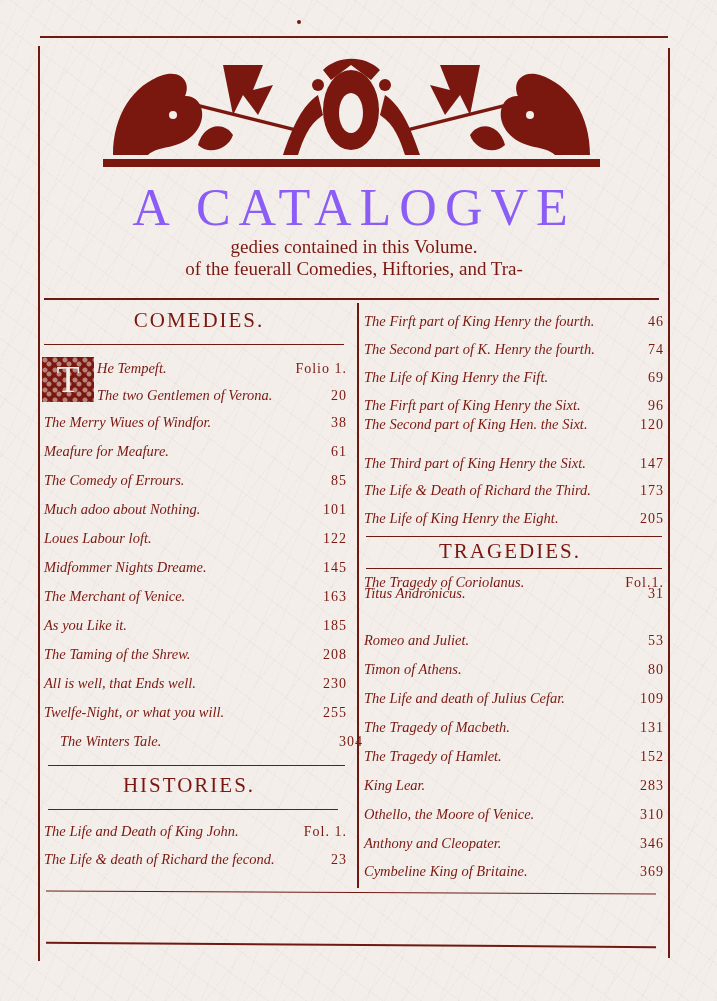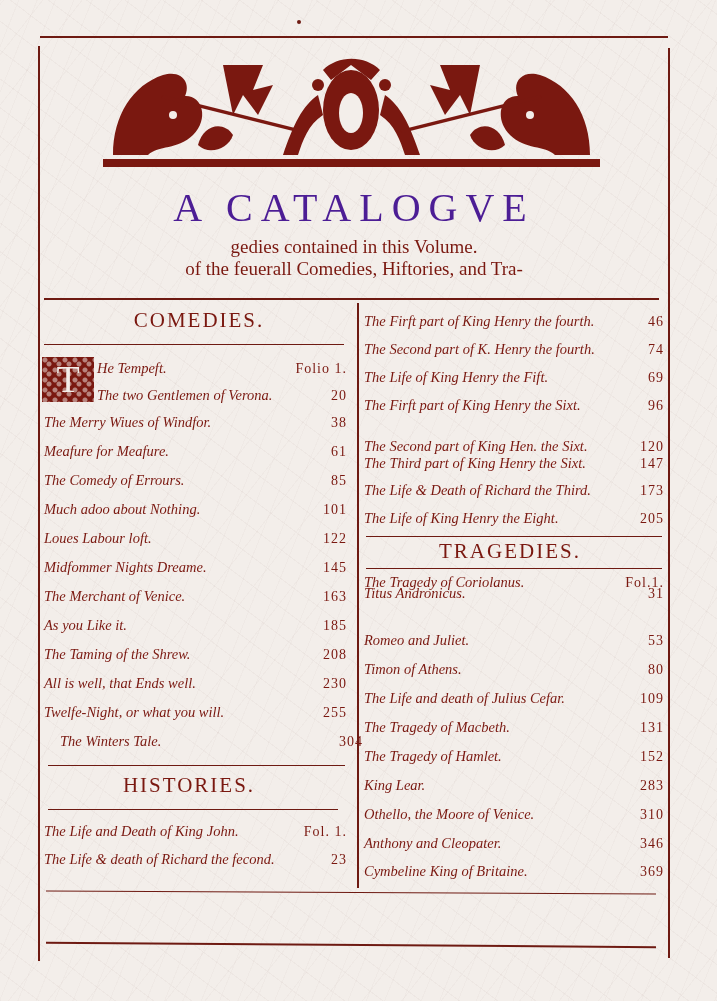--- a/index.html
+++ b/index.html
@@ -14,21 +14,21 @@
     font-family: "Liberation Serif", "DejaVu Serif", serif;
   }
   .dot-top { position: absolute; left: 297px; top: 20px; width: 4px; height: 4px; background: #6e1a12; border-radius: 50%; }
   .frame-left  { position: absolute; left: 38px;  top: 46px; width: 2px; height: 915px; background: #6e1a12; }
   .frame-right { position: absolute; left: 668px; top: 48px; width: 2px; height: 910px; background: #6e1a12; }
   .rule { position: absolute; height: 2px; background: #6e1a12; }
   .rule.thin { height: 1px; }
   .ornament { position: absolute; left: 103px; top: 55px; width: 497px; height: 112px; }
   .title {
     position: absolute; left: 40px; width: 628px; top: 180px; text-align: center;
-    font-size: 40px; letter-spacing: 8px; line-height: 56px; color: #4c1d95;
+    font-size: 52px; letter-spacing: 8px; line-height: 56px; color: #8b5cf6;
   }
   .subtitle {
     position: absolute; left: 40px; width: 628px; top: 236px; text-align: center;
     font-size: 19px; line-height: 22px; color: #7a1810;
   }
   .section-head {
     position: absolute; text-align: center; font-size: 21px; letter-spacing: 2px; color: #7a1810;
   }
   .col-div { position: absolute; left: 357px; top: 303px; width: 2px; height: 585px; background: #6e1a12; }
   .entry {
@@ -171,21 +171,21 @@
   <span class="folio">74</span>
 </div>
 <div class="entry" style="left:364px; width:300px; top:369px;">
   <span>The Life of King Henry the Fift.</span>
   <span class="folio">69</span>
 </div>
 <div class="entry" style="left:364px; width:300px; top:397px;">
   <span>The Firft part of King Henry the Sixt.</span>
   <span class="folio">96</span>
 </div>
-<div class="entry" style="left:364px; width:300px; top:438px;">
+<div class="entry" style="left:364px; width:300px; top:416px;">
   <span>The Second part of King Hen. the Sixt.</span>
   <span class="folio">120</span>
 </div>
 <div class="entry" style="left:364px; width:300px; top:455px;">
   <span>The Third part of King Henry the Sixt.</span>
   <span class="folio">147</span>
 </div>
 <div class="entry" style="left:364px; width:300px; top:482px;">
   <span>The Life &amp; Death of Richard the Third.</span>
   <span class="folio">173</span>

